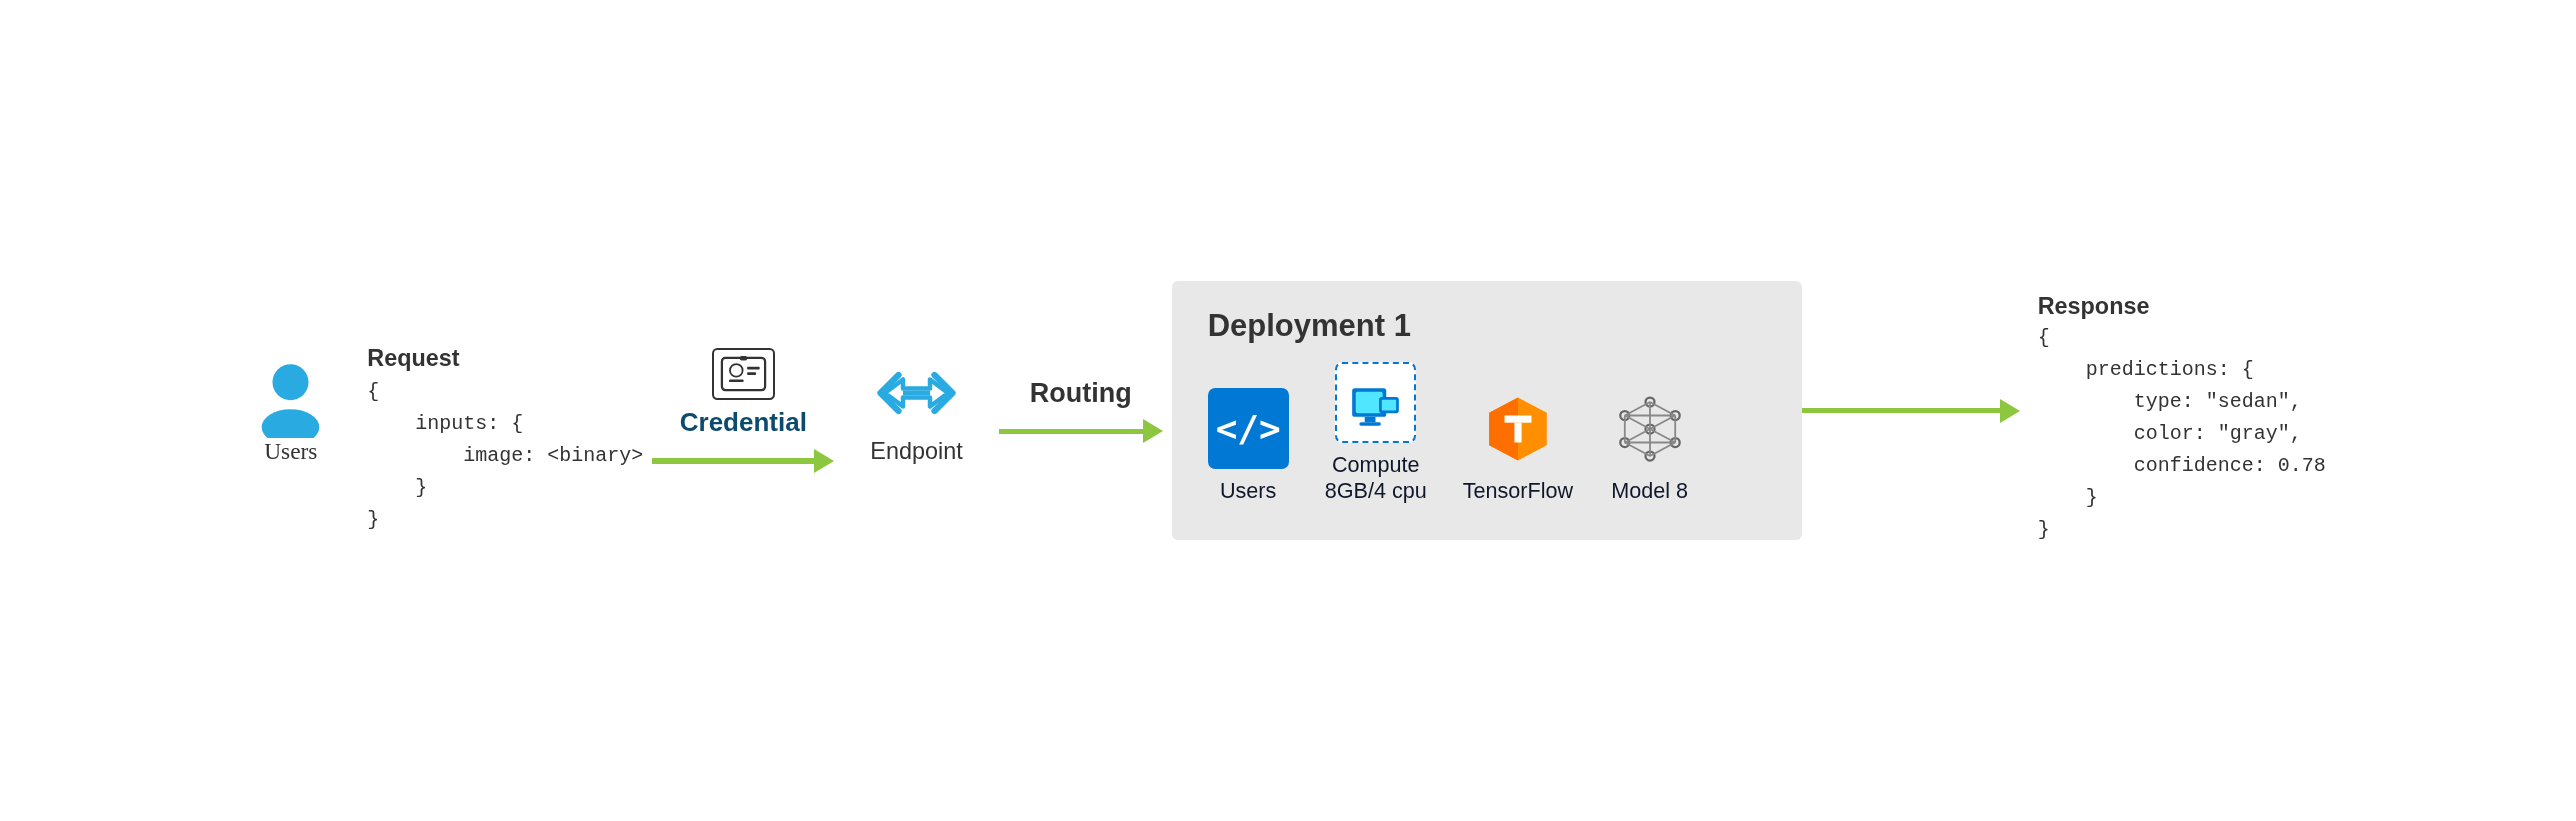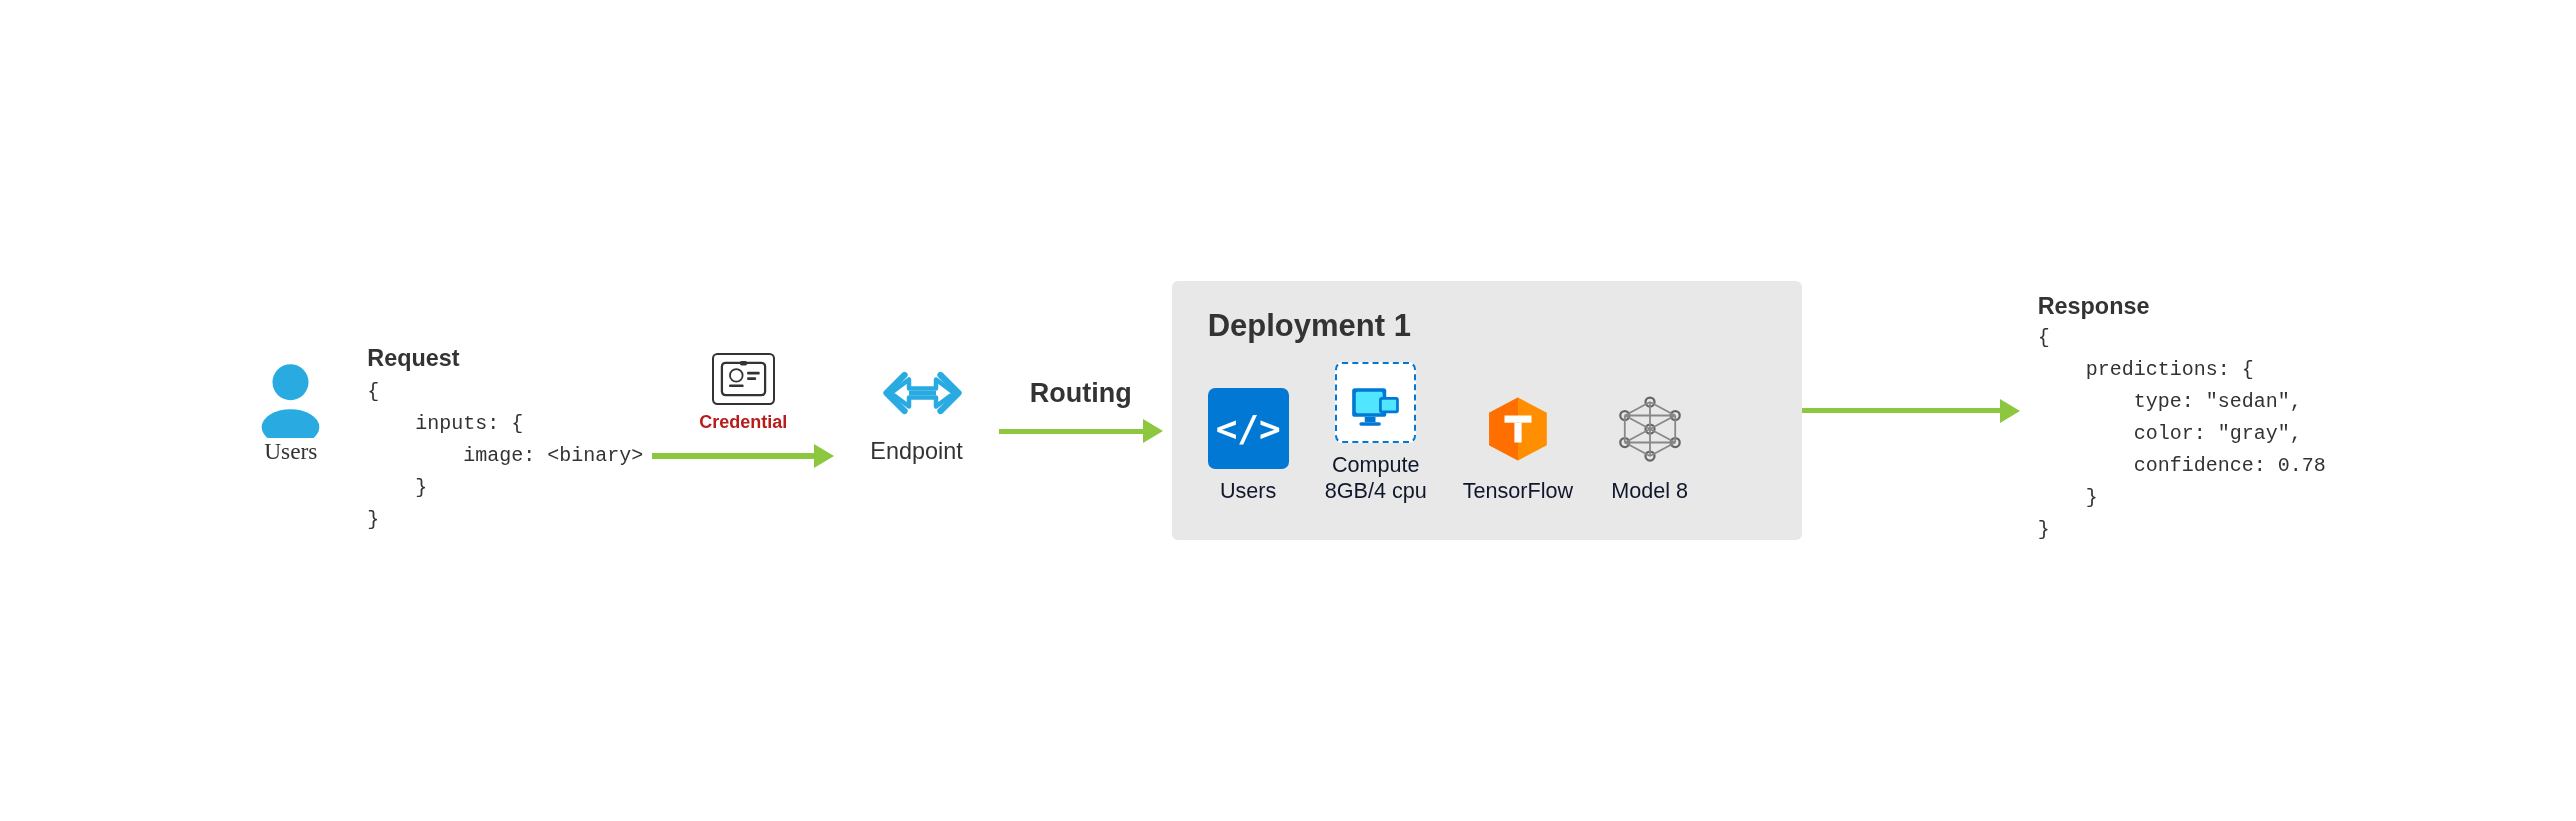--- a/index.html
+++ b/index.html
@@ -84,30 +84,30 @@
       border: 2.7px solid #333;
       border-radius: 5.4px;
       display: flex;
       align-items: center;
       justify-content: center;
       position: relative;
       margin-bottom: 7.2px;
     }
 
     .credential-label {
-      font-size: 18px;
-      font-weight: 700;
-      color: #b91c1c;
+      font-size: 26px;
+      font-weight: 700;
+      color: #0c4a6e;
     }
 
     
     .endpoint-section {
       display: flex;
       flex-direction: column;
-      align-items: flex-end;
+      align-items: center;
       gap: 9px;
       margin: 12px 27px;
     }
 
     .endpoint-label {
       font-size: 23.4px;
       font-weight: 400;
       color: #333;
     }
 

